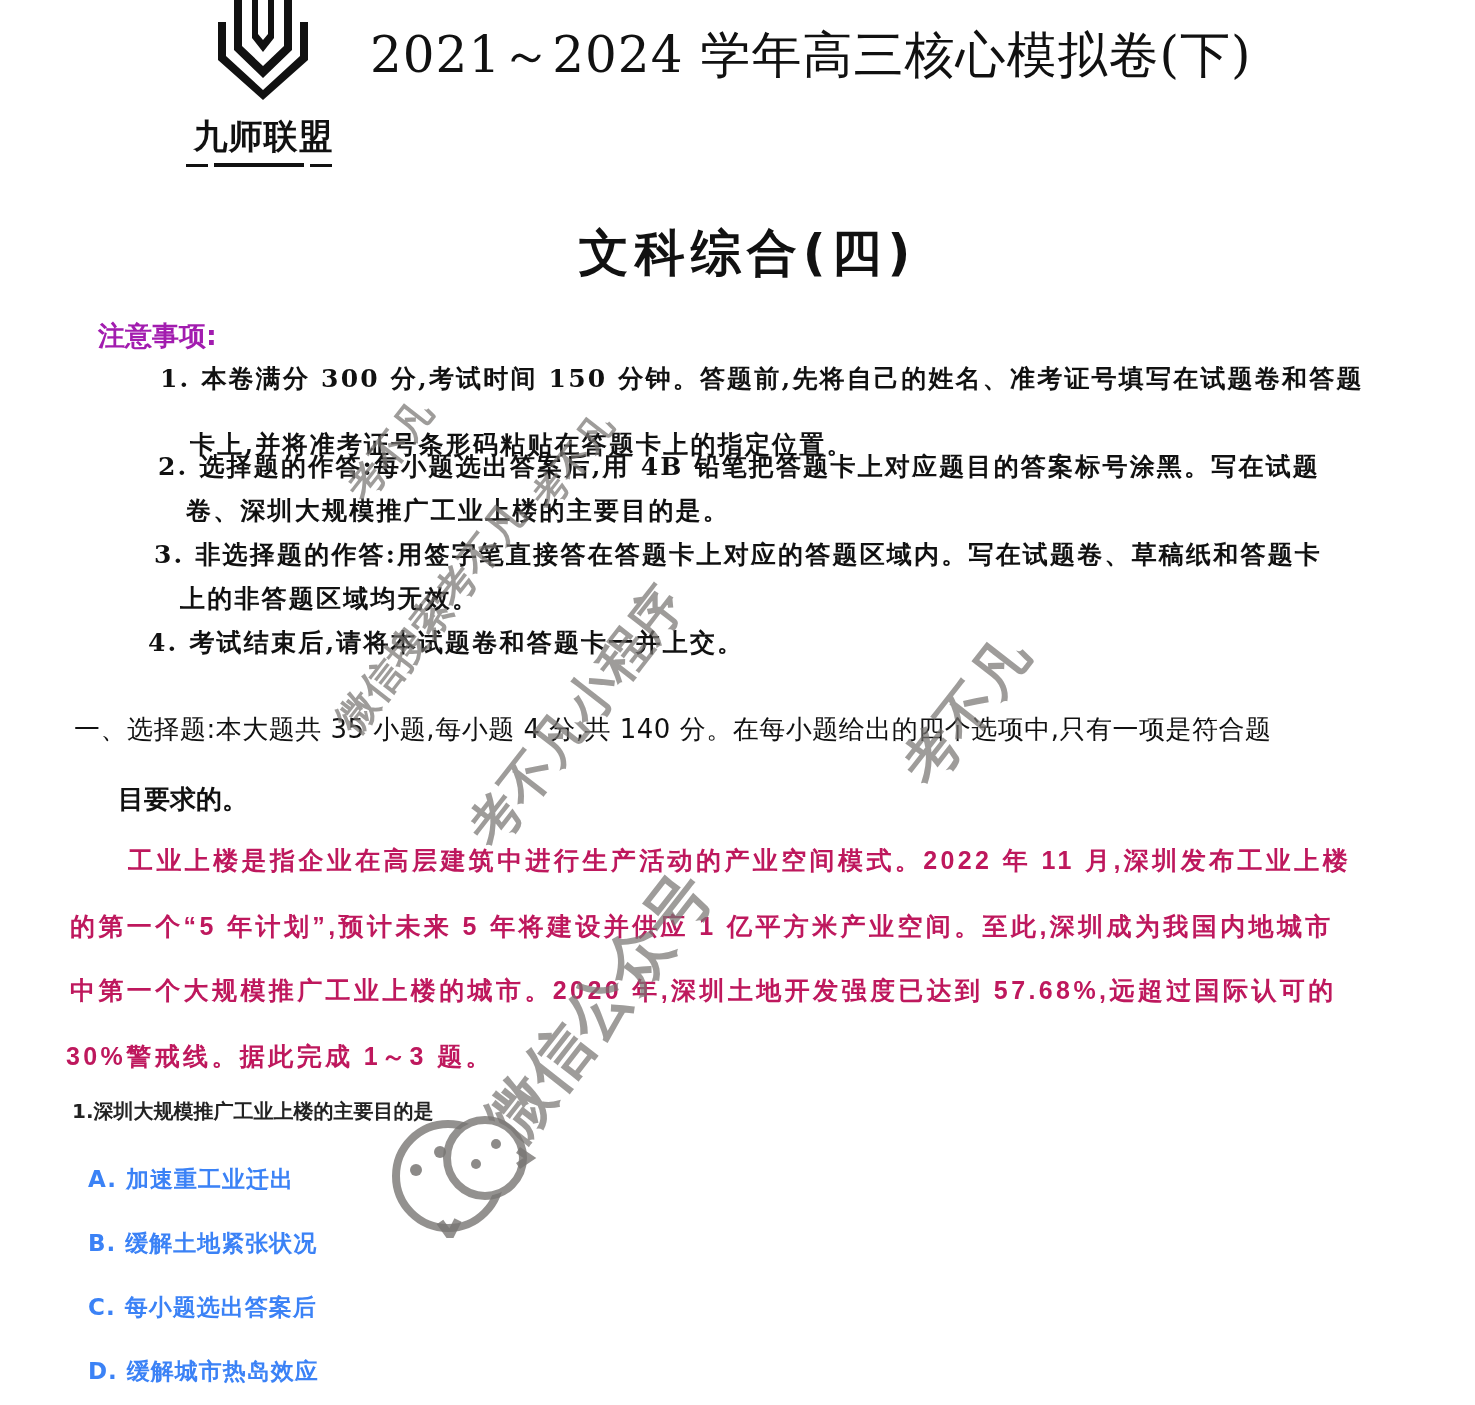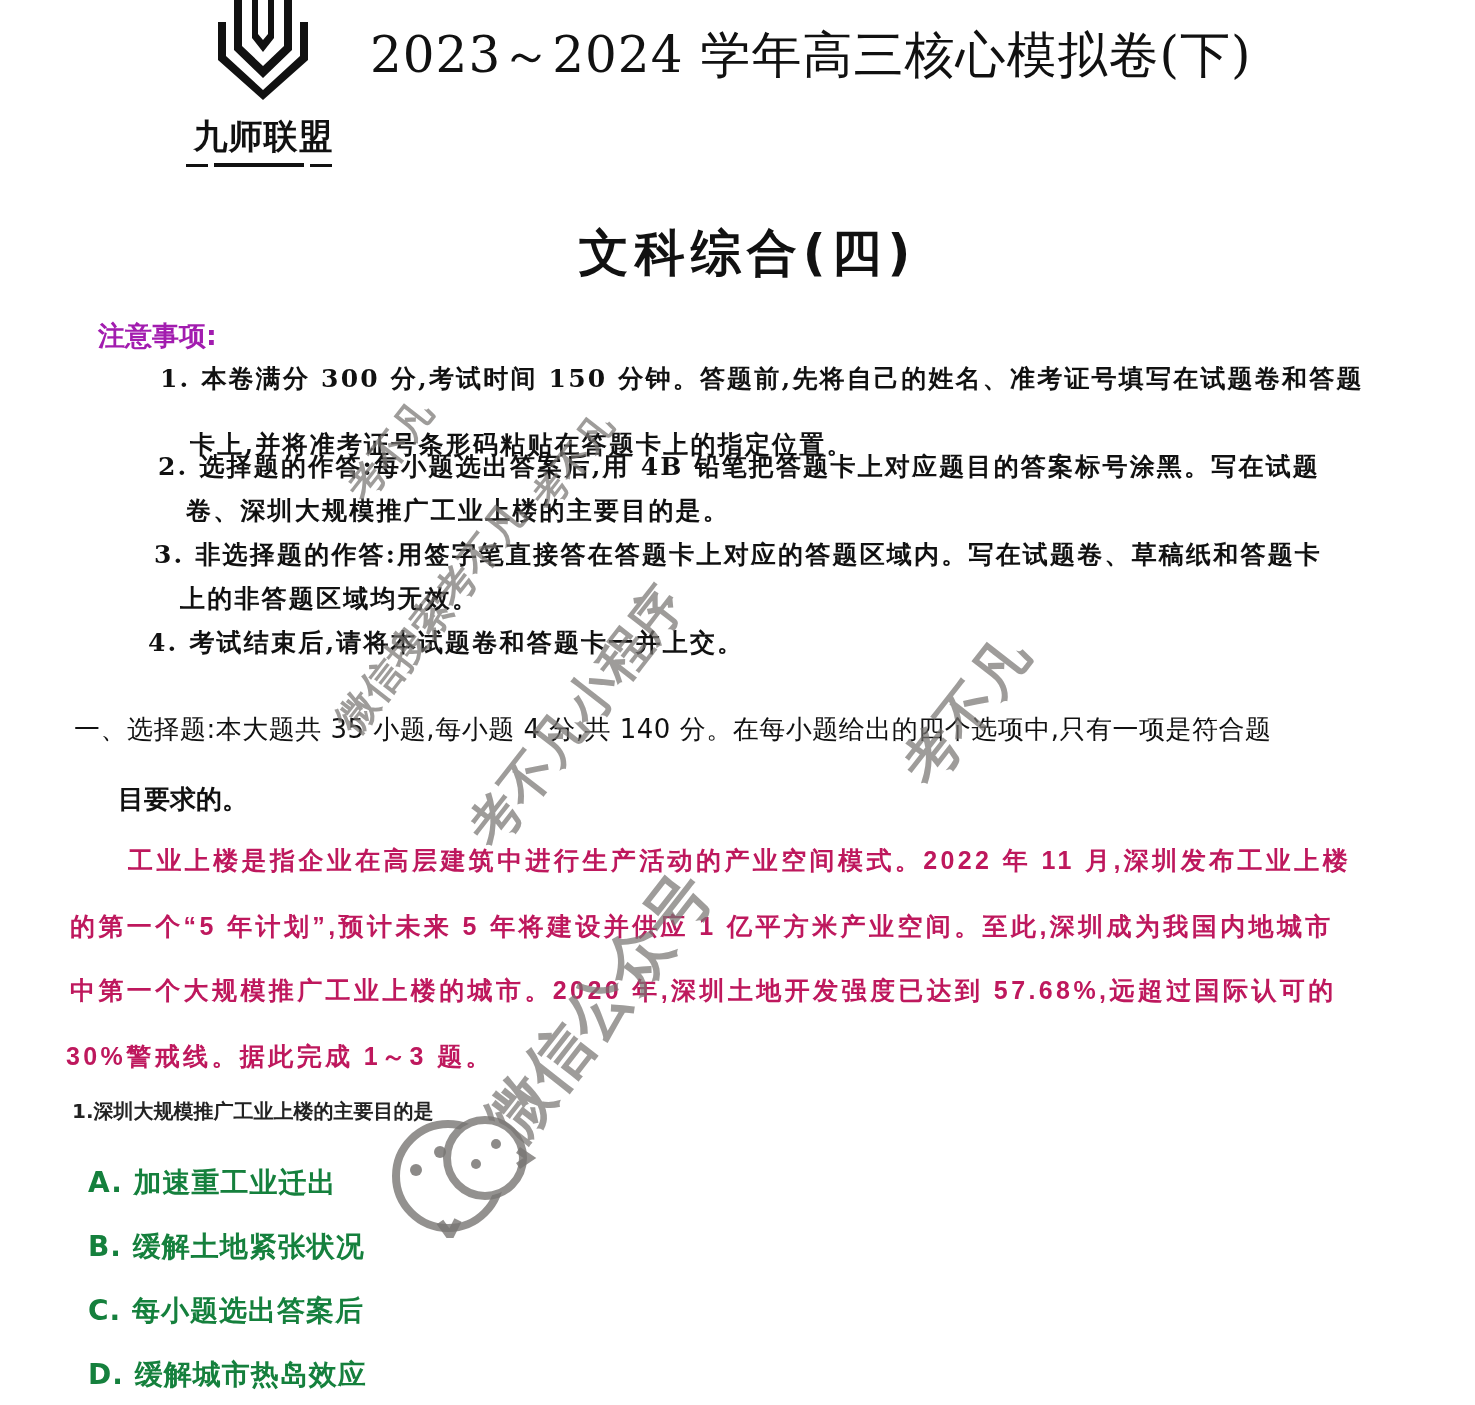--- a/index.html
+++ b/index.html
@@ -38,21 +38,21 @@
     }
     .section-heading-2 { position: absolute; left: 118px; top: 782px; font-weight: bold; font-size: 26px; color: #111; }
     .para-line {
       position: absolute; font-family: Liberation Sans, sans-serif; font-weight: bold;
       font-size: 25px; color: #be185d; white-space: nowrap; letter-spacing: 3.4px;
     }
     .question {
       position: absolute; left: 72px; top: 1098px; font-size: 20px; color: #222; white-space: nowrap; font-weight: bold;
     }
     .option {
-      position: absolute; left: 88px; font-size: 28px; color: #15803d; white-space: nowrap; font-weight: bold; letter-spacing: 1px;
+      position: absolute; left: 88px; font-size: 23px; color: #3b82f6; white-space: nowrap; font-weight: bold; letter-spacing: 1px;
     }
     .wm {
       position: absolute; color: rgba(120,118,115,0.72); font-weight: bold; white-space: nowrap;
       transform-origin: left center; pointer-events: none;
       font-family: "DejaVu Sans", sans-serif;
     }
     .wechat-icon { position: absolute; left: 388px; top: 1108px; width: 150px; height: 130px; }
   </style>
 </head>
 <body>
@@ -64,21 +64,21 @@
     <path d="M44 0 L44 38 L55 52 L66 38 L66 0 L60 0 L60 34 L55 40 L50 34 L50 0 Z" fill="#111"></path>
     <circle cx="55" cy="32" r="2.5" fill="#fff"></circle>
   </svg>
 </div>
 <div class="logo-text">九师联盟</div>
 <div class="logo-rule">
   <span style="left:0;width:22px"></span>
     <span style="left:28px;width:90px;height:4px;top:0"></span>
     <span style="left:124px;width:22px"></span>
 </div>
-<div class="header-title">2023～2024 学年高三核心模拟卷(下)</div>
+<div class="header-title">2021～2024 学年高三核心模拟卷(下)</div>
 
 <div class="subject-title">文科综合(四)</div>
 
 <div class="notice-heading">注意事项:</div>
 <div class="notice-line" style="left:160px;top:362px">1. 本卷满分 300 分,考试时间 150 分钟。答题前,先将自己的姓名、准考证号填写在试题卷和答题</div>
 <div class="notice-line" style="left:190px;top:428px">卡上,并将准考证号条形码粘贴在答题卡上的指定位置。</div>
 <div class="notice-line" style="left:158px;top:450px">2. 选择题的作答:每小题选出答案后,用 4B 铅笔把答题卡上对应题目的答案标号涂黑。写在试题</div>
 <div class="notice-line" style="left:186px;top:494px">卷、深圳大规模推广工业上楼的主要目的是。</div>
 <div class="notice-line" style="left:154px;top:538px">3. 非选择题的作答:用签字笔直接答在答题卡上对应的答题区域内。写在试题卷、草稿纸和答题卡</div>
 <div class="notice-line" style="left:180px;top:582px">上的非答题区域均无效。</div>

